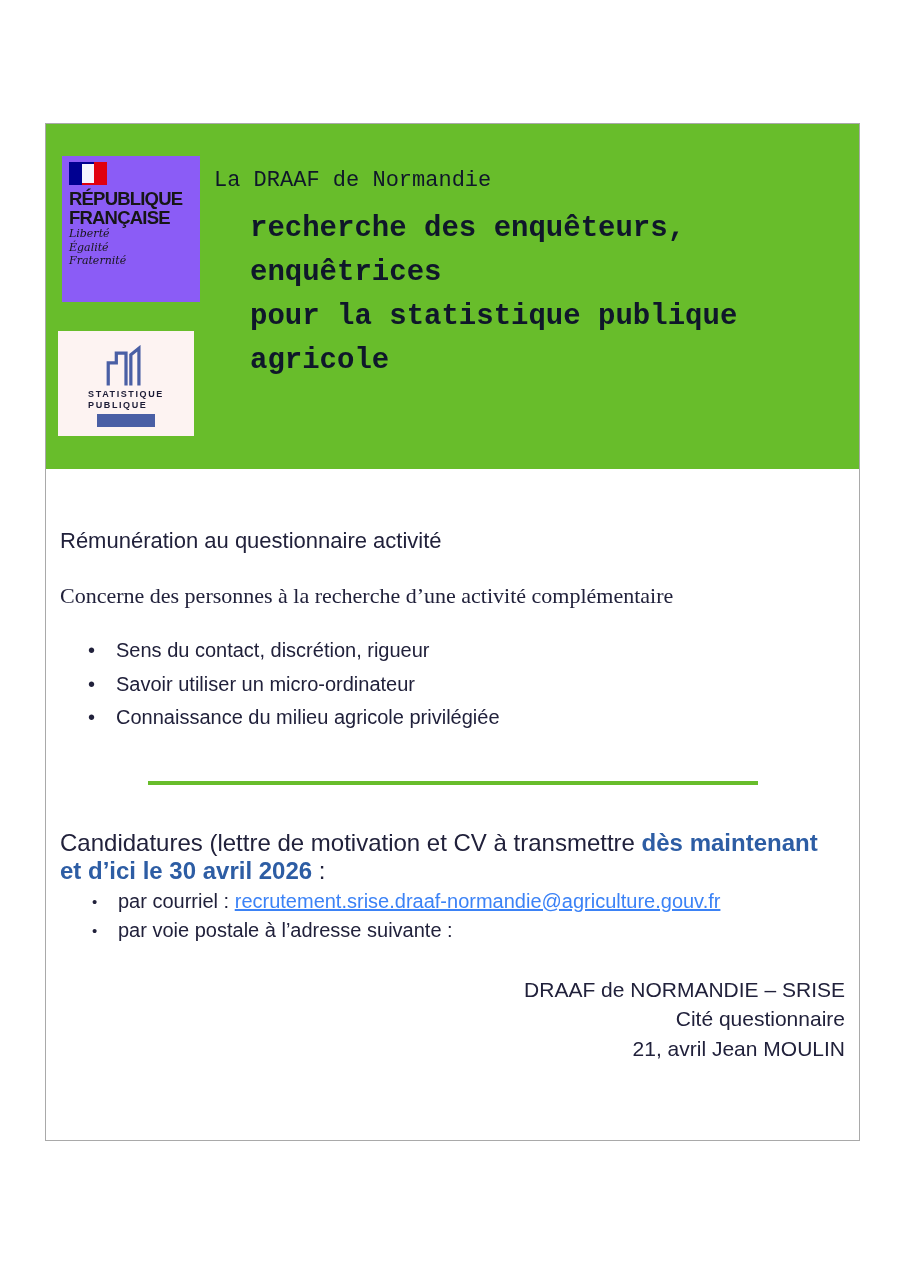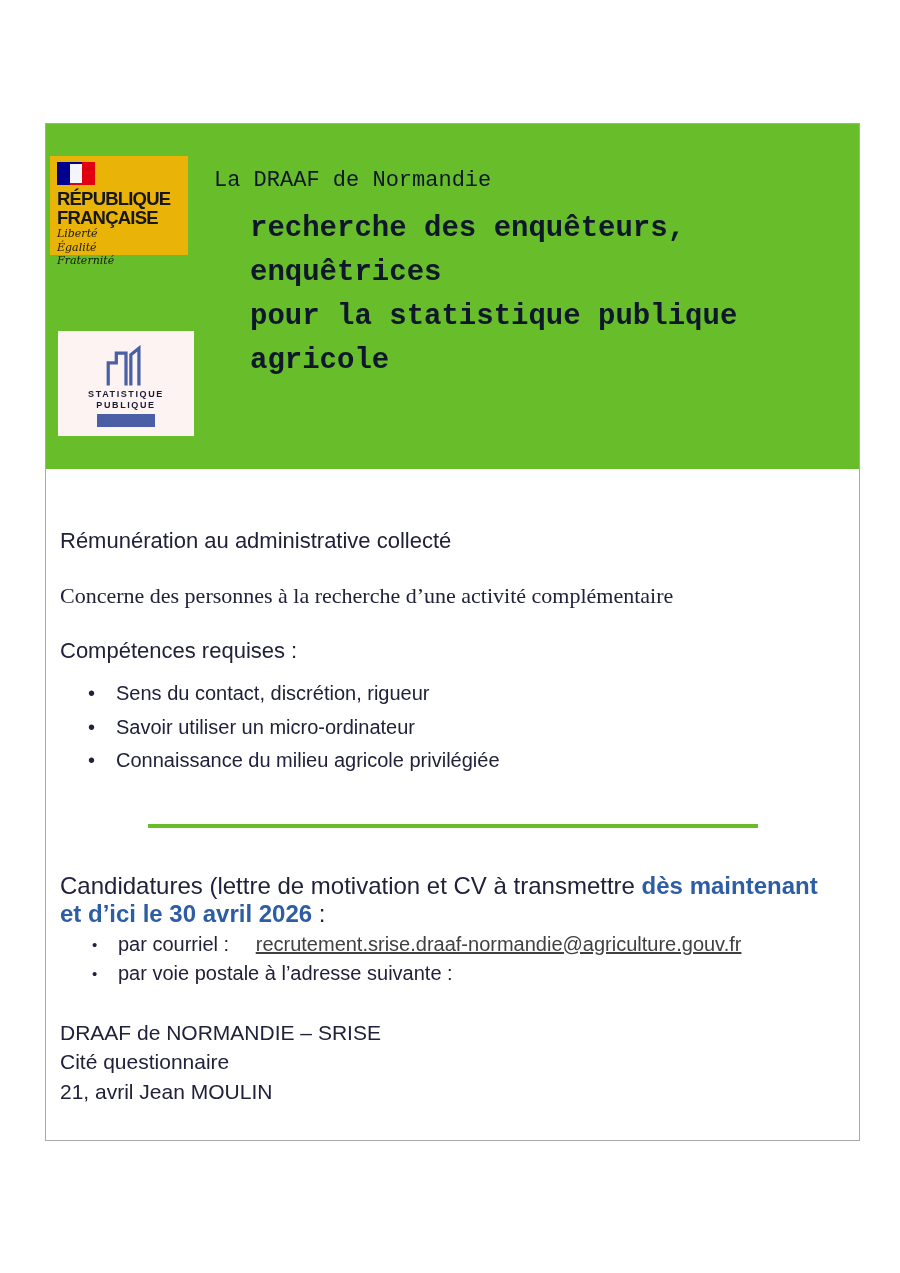--- a/index.html
+++ b/index.html
@@ -26,25 +26,25 @@
   }
   
   .header {
     position: relative;
     width: 100%;
     height: 345px;
     background: #68bd2b;
   }
   .logo-rf {
     position: absolute;
-    left: 4px;
+    left: 16px;
     top: 32px;
     width: 138px;
-    height: 99px;
-    background: #eab308;
+    height: 146px;
+    background: #8b5cf6;
     padding: 6px 6px 4px 7px;
   }
   .flag {
     display: flex;
     width: 38px;
     height: 23px;
     margin-bottom: 4px;
   }
   .flag span { flex: 1; display: block; }
   .flag .b { background: #000091; }
@@ -98,21 +98,20 @@
     padding-top: 4px;
   }
   .sp-glyph { width: 52px; height: 42px; }
   .sp-text {
     margin-top: 2px;
     font-size: 9px;
     font-weight: bold;
     letter-spacing: 1.6px;
     line-height: 11px;
     color: #1b1b35;
-    text-align: center;
   }
   .sp-bar {
     margin-top: 3px;
     width: 58px;
     height: 13px;
     background: #4a5fa5;
   }
   
   .body {
     padding: 55px 14px 0 14px;
@@ -167,28 +166,27 @@
     position: relative;
   }
   ul.cand-list li::before {
     content: "•";
     position: absolute;
     left: 0;
     top: 0;
     font-size: 15px;
   }
   a.email {
-    color: #404040;
+    color: #3b82f6;
     text-decoration: underline;
     cursor: pointer;
-    margin-left: 21px;
   }
   .address {
     margin-top: 29px;
-    text-align: left;
+    text-align: right;
     font-size: 21px;
     line-height: 29.5px;
   }
 </style>
 </head>
 <body>
 
 <div class="page">
   <div class="card">
 
@@ -227,23 +225,22 @@
         <div class="sp-text">
           <div>STATISTIQUE</div>
           <div>PUBLIQUE</div>
         </div>
         <div class="sp-bar"></div>
       </div>
 
     </div>
 
     <div class="body">
-      <p class="lead">Rémunération au administrative collecté</p>
+      <p class="lead">Rémunération au questionnaire activité</p>
       <p class="lead wrap-limit">Concerne des personnes à la recherche d’une activité complémentaire</p>
-      <p class="lead compact">Compétences requises :</p>
 
       <ul class="req-list">
         <li>Sens du contact, discrétion, rigueur</li>
         <li>Savoir utiliser un micro-ordinateur</li>
         <li>Connaissance du milieu agricole privilégiée</li>
       </ul>
 
       <div class="divider"></div>
 
       <p class="cand"><span>Candidatures (lettre de motivation et CV à transmettre </span><span class="hl">dès maintenant et d’ici le 30 avril 2026</span><span> :</span></p>

